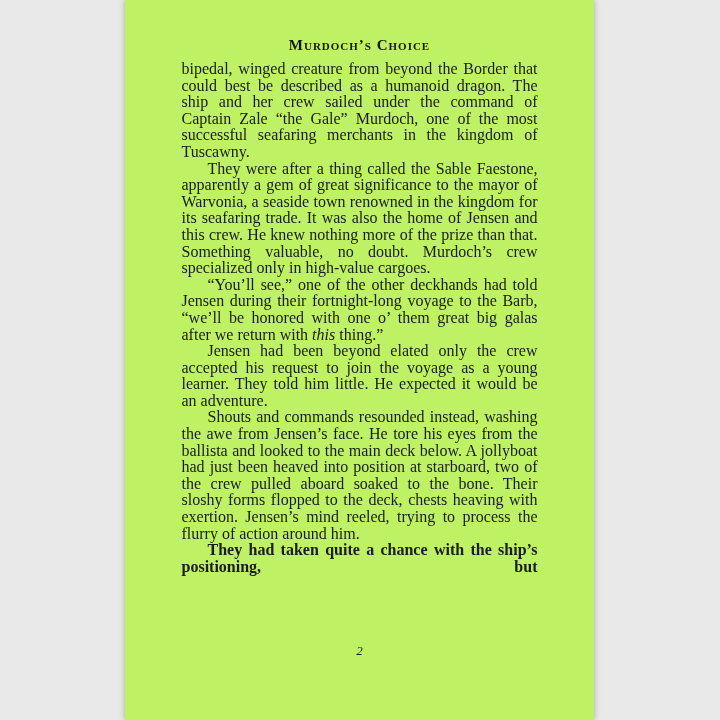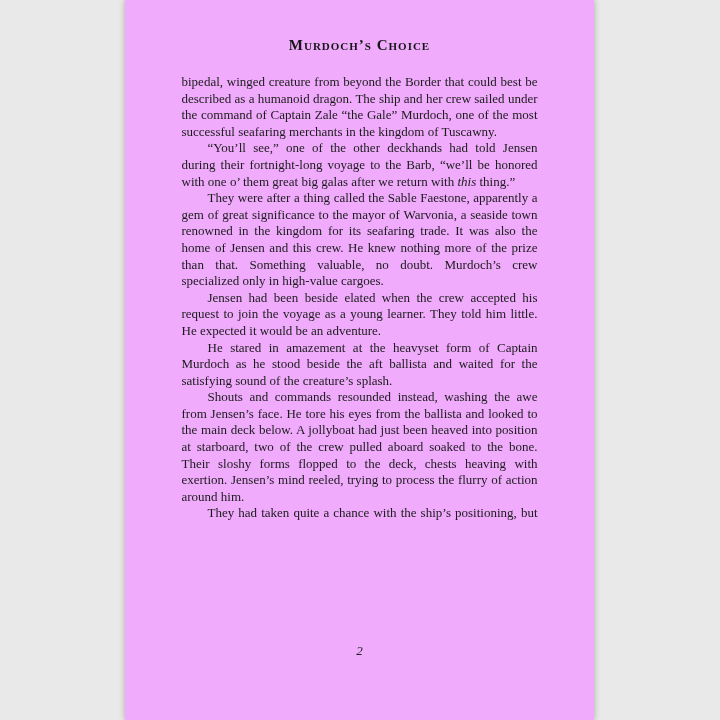--- a/index.html
+++ b/index.html
@@ -20,51 +20,51 @@
     width: 720px;
     height: 720px;
   }
 
   .book-page {
     position: absolute;
     left: 125px;
     top: 0;
     width: 469px;
     height: 720px;
-    background: #f0abfc;
+    background: #bef264;
     box-shadow: 0 0 6px rgba(0,0,0,0.28);
     padding-top: 38px;
   }
 
   .running-head {
     text-align: center;
     font-variant: small-caps;
     font-weight: 600;
     font-size: 15px;
     line-height: 15px;
     letter-spacing: 1px;
     color: #161616;
   }
 
   .text-block {
     width: 356px;
-    margin: 21px auto 0 auto;
+    margin: 8px auto 0 auto;
     color: #1b1b1b;
-    font-size: 13px;
+    font-size: 16px;
     line-height: 16.6px;
   }
 
   .para {
     text-align: justify;
     hyphens: auto;
   }
 
   .para.indent { text-indent: 26px; }
 
-  .para.force-last { text-align-last: justify; }
+  .para.force-last { text-align-last: justify; font-weight: bold; }
 
   .para em { font-style: italic; }
 
   .page-number {
     position: absolute;
     left: 0;
     top: 643px;
     width: 100%;
     text-align: center;
     font-style: italic;
@@ -75,23 +75,22 @@
 </head>
 <body>
 
 <div class="viewport">
   <div class="book-page">
     <div class="running-head">Murdoch’s Choice</div>
 
     <div class="text-block">
 
     <div class="para">bipedal, winged creature from beyond the Border that could best be described as a humanoid dragon. The ship and her crew sailed under the command of Captain Zale “the Gale” Murdoch, one of the most successful seafaring merchants in the kingdom of Tuscawny.</div>
+        <div class="para indent">They were after a thing called the Sable Faestone, apparently a gem of great significance to the mayor of Warvonia, a seaside town renowned in the kingdom for its seafaring trade. It was also the home of Jensen and this crew. He knew nothing more of the prize than that. Something valuable, no doubt. Murdoch’s crew specialized only in high-value cargoes.</div>
         <div class="para indent">“You’ll see,” one of the other deckhands had told Jensen during their fortnight-long voyage to the Barb, “we’ll be honored with one o’ them great big galas after we return with <em>this</em> thing.”</div>
-        <div class="para indent">They were after a thing called the Sable Faestone, apparently a gem of great significance to the mayor of Warvonia, a seaside town renowned in the kingdom for its seafaring trade. It was also the home of Jensen and this crew. He knew nothing more of the prize than that. Something valuable, no doubt. Murdoch’s crew specialized only in high-value cargoes.</div>
-        <div class="para indent">Jensen had been beside elated when the crew accepted his request to join the voyage as a young learner. They told him little. He expected it would be an adventure.</div>
-        <div class="para indent">He stared in amazement at the heavyset form of Captain Murdoch as he stood beside the aft ballista and waited for the satisfying sound of the creature’s splash.</div>
+        <div class="para indent">Jensen had been beyond elated only the crew accepted his request to join the voyage as a young learner. They told him little. He expected it would be an adventure.</div>
         <div class="para indent">Shouts and commands resounded instead, washing the awe from Jensen’s face. He tore his eyes from the ballista and looked to the main deck below. A jollyboat had just been heaved into position at starboard, two of the crew pulled aboard soaked to the bone. Their sloshy forms flopped to the deck, chests heaving with exertion. Jensen’s mind reeled, trying to process the flurry of action around him.</div>
         <div class="para indent force-last">They had taken quite a chance with the ship’s positioning, but</div>
       </div>
 
     <div class="page-number">2</div>
   </div>
 </div>
 
 </body></html>

